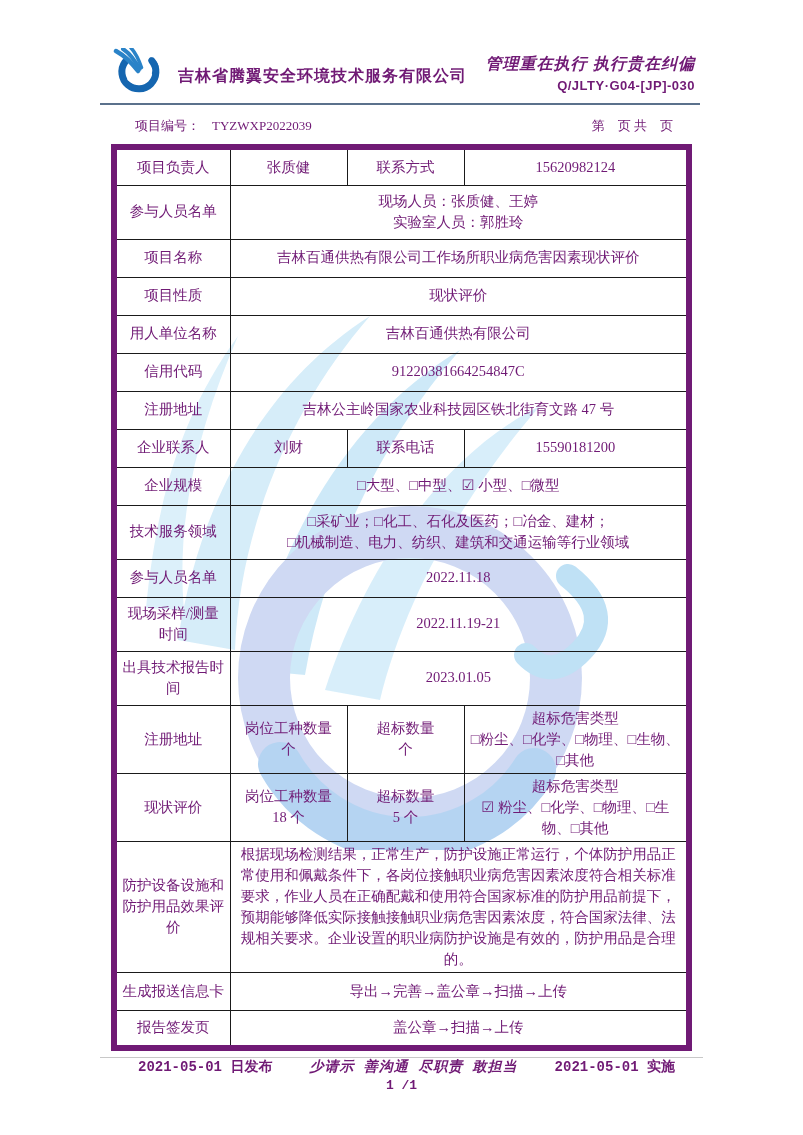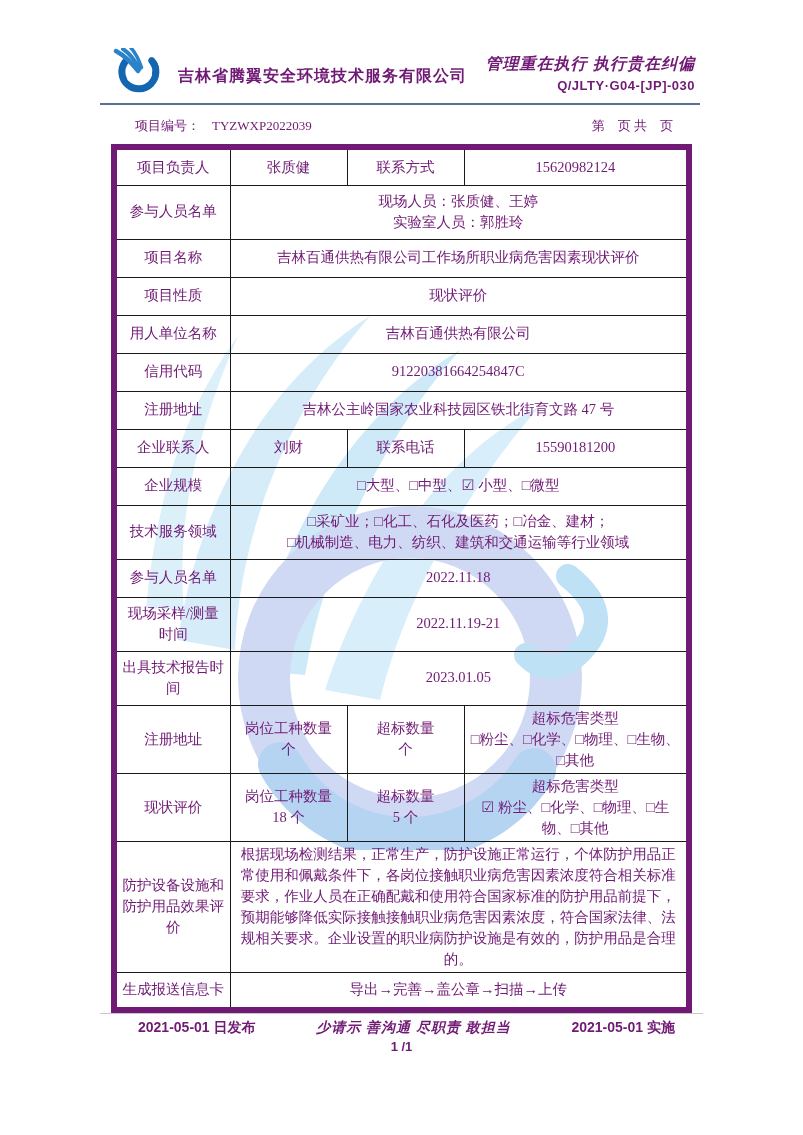--- a/index.html
+++ b/index.html
@@ -61,24 +61,23 @@
   table.form{border:6px solid #701a75;}
   .pre{white-space:pre-line;}
   .h1r{height:38px;}
   .h2r{height:54px;}
   .h3r{height:63px;}
   .h6r{height:106px;}
   td.just{text-align:center;padding:4px 8px;margin-left:36px;}
   
   .ftr{
     position:relative;z-index:2;
-    margin:0 100px 0 100px;
+    margin:6px 100px 0 100px;
     border-top:1.5px solid #c8c8c8;
-    padding-top:5px;
-    font-family:Liberation Sans, sans-serif;
+    font-family:Liberation Mono, monospace;
     font-weight:bold;font-size:14px;
   }
   .ftr-row{display:flex;justify-content:space-between;padding:0 28px 0 38px;}
   .motto{font-style:italic;letter-spacing:1px;}
   .pageno{text-align:center;font-size:13px;margin-top:2px;font-weight:bold;}
 </style>
 </head>
 <body>
 
 <div class="page">
@@ -213,20 +212,24 @@
     <tr class="h6r">
       <td class="pre">防护设备设施和
 防护用品效果评
 价</td>
       <td colspan="3" class="just">根据现场检测结果，正常生产，防护设施正常运行，个体防护用品正常使用和佩戴条件下，各岗位接触职业病危害因素浓度符合相关标准要求，作业人员在正确配戴和使用符合国家标准的防护用品前提下，预期能够降低实际接触接触职业病危害因素浓度，符合国家法律、法规相关要求。企业设置的职业病防护设施是有效的，防护用品是合理的。</td>
     </tr>
     <tr class="h1r">
       <td>生成报送信息卡</td>
       <td colspan="3">导出→完善→盖公章→扫描→上传</td>
     </tr>
+    <tr class="h1r">
+      <td>报告签发页</td>
+      <td colspan="3">盖公章→扫描→上传</td>
+    </tr>
   </tbody>
     </table>
 
   <div class="ftr">
     <div class="ftr-row">
       <span>2021-05-01 日发布</span>
       <span class="motto">少请示 善沟通 尽职责 敢担当</span>
       <span>2021-05-01 实施</span>
     </div>
     <div class="pageno">1 /1</div>

